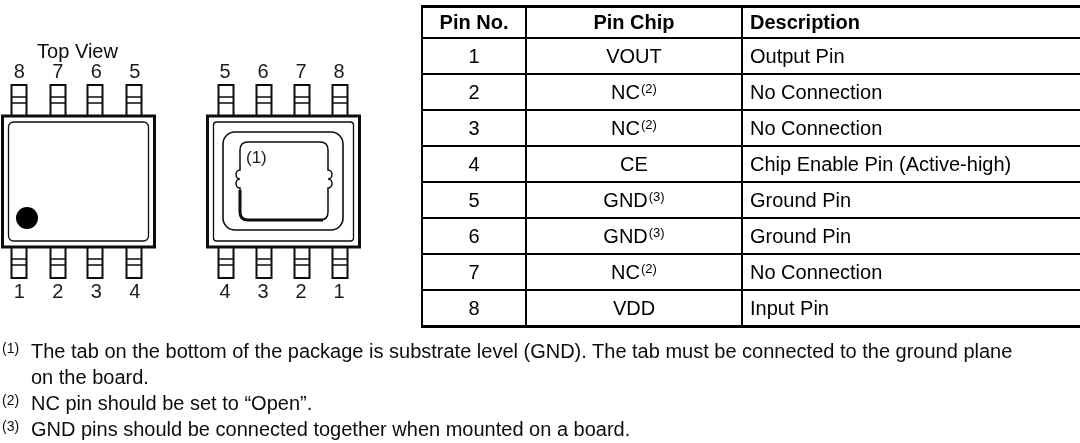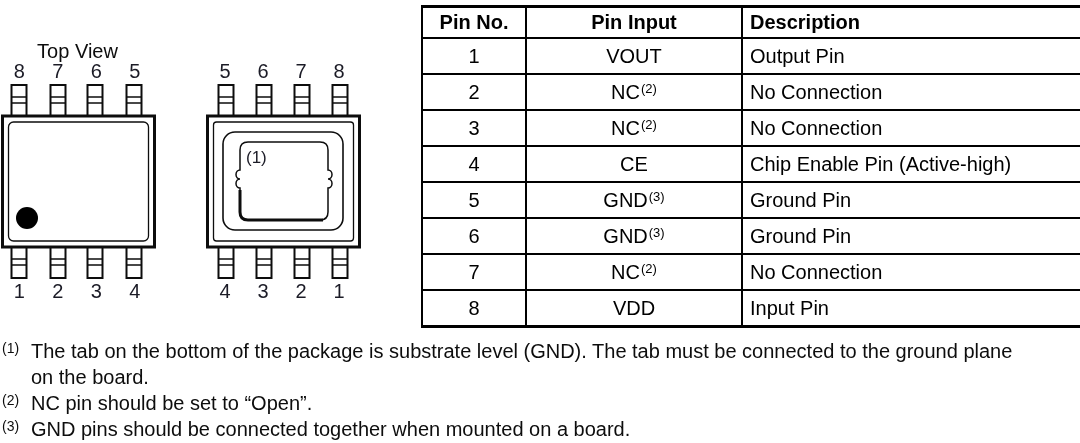--- a/index.html
+++ b/index.html
@@ -126,21 +126,21 @@
 
   <table class="pin-table">
     <colgroup>
         <col style="width:104px">
         <col style="width:216px">
         <col>
       </colgroup>
     <thead>
       <tr>
         <th>Pin No.</th>
-        <th>Pin Input</th>
+        <th>Pin Chip</th>
         <th class="col-desc">Description</th>
       </tr>
     </thead>
     <tbody id="pin-table-body">
         <tr>
           <td>1</td>
           <td><span>VOUT</span></td>
           <td class="col-desc">Output Pin</td>
         </tr>
         <tr>

